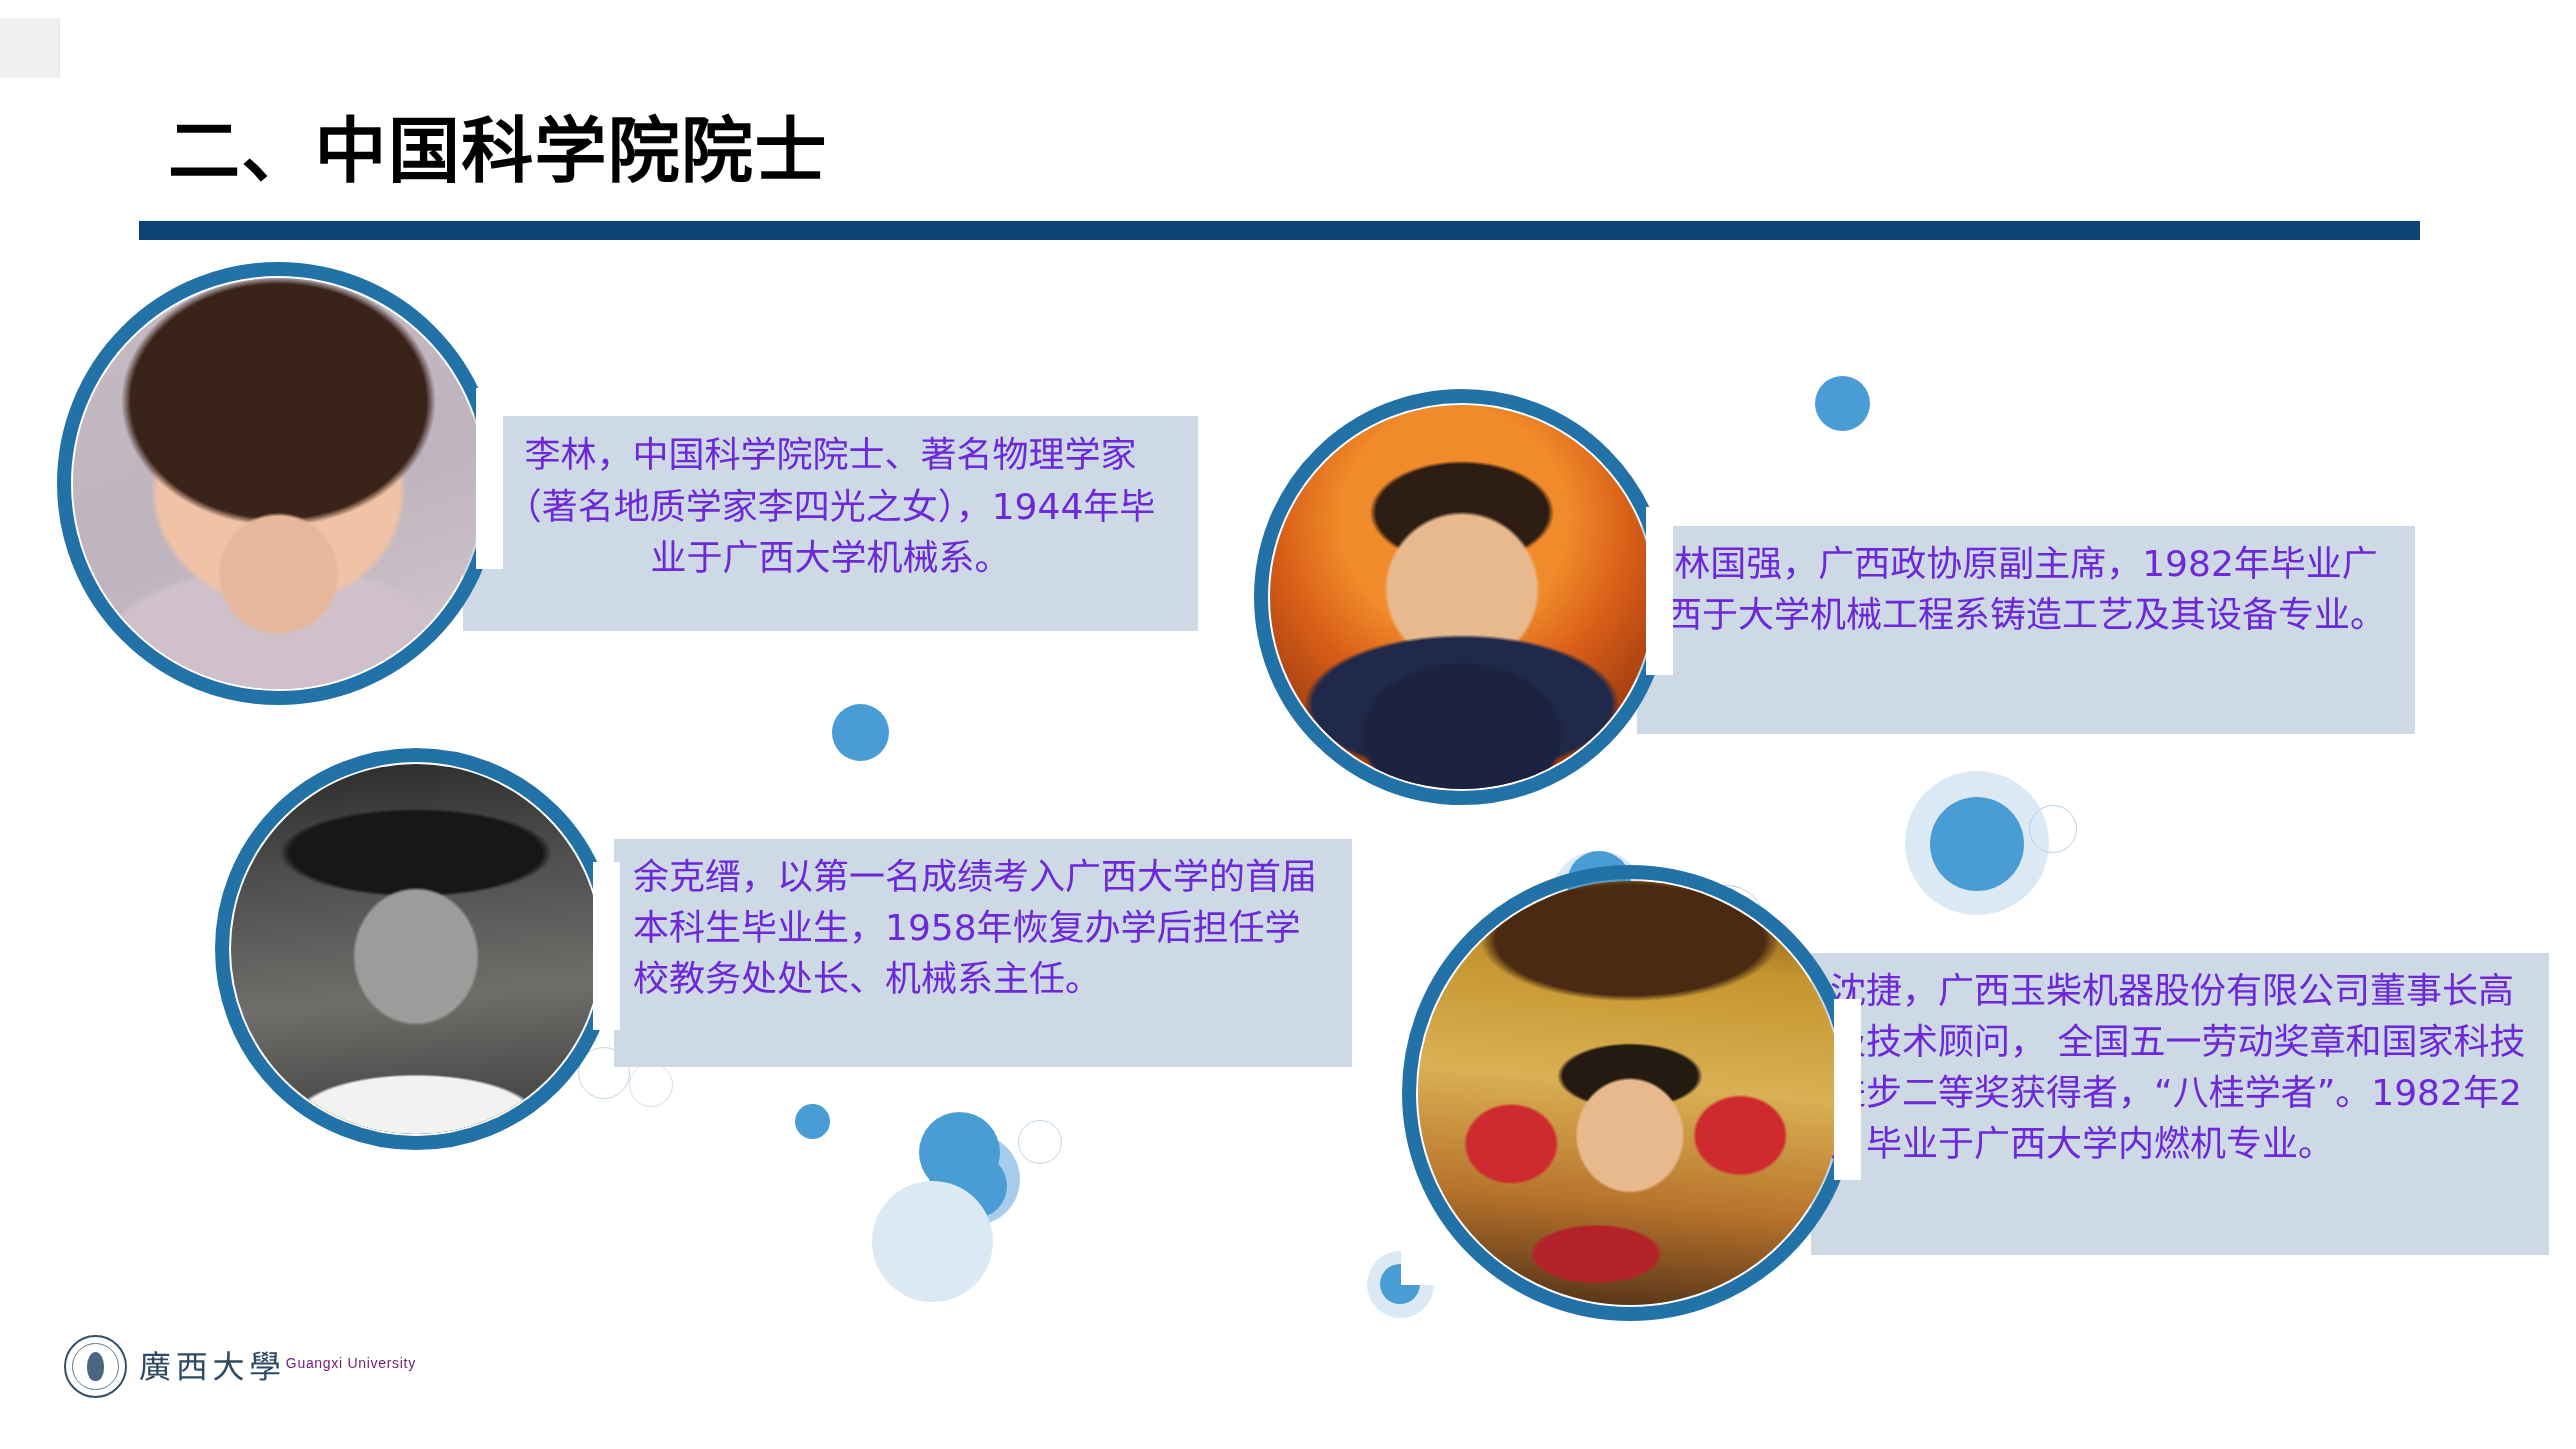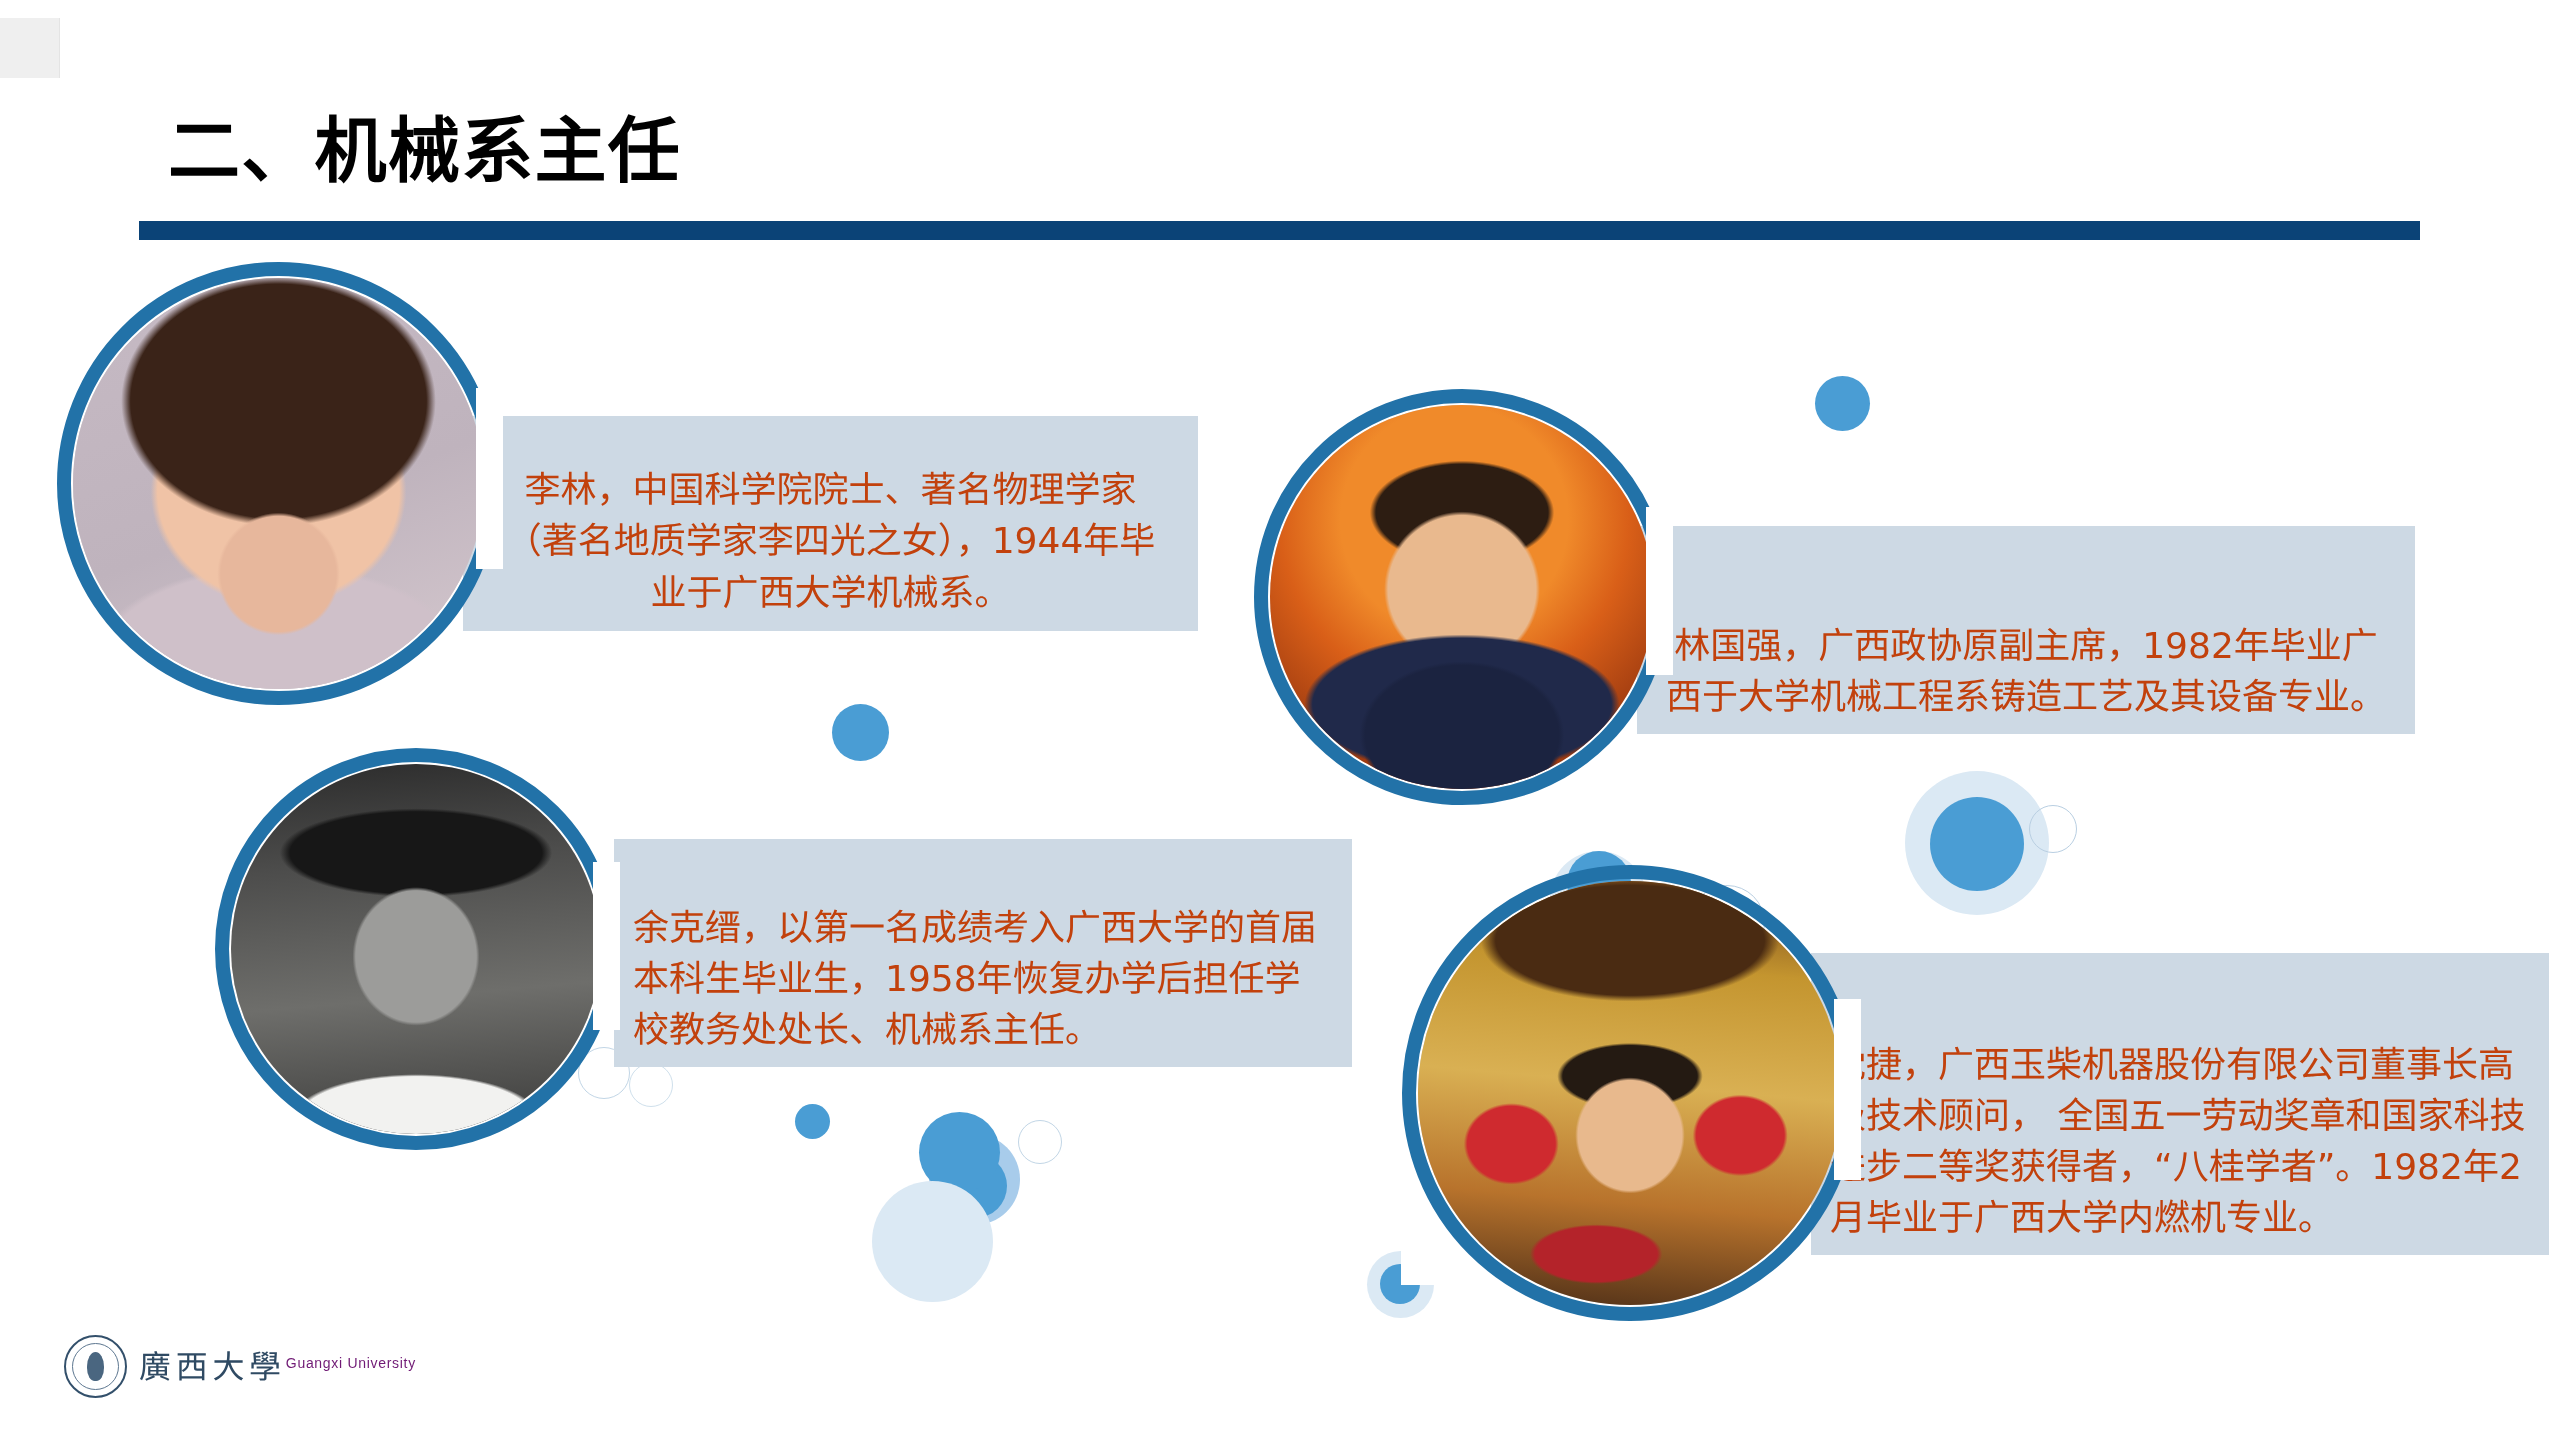--- a/index.html
+++ b/index.html
@@ -49,25 +49,25 @@
   }
   .portrait .photo{
     position:absolute;inset:16px;border-radius:50%;overflow:hidden;
     z-index:2;background:#cfcfcf;
   }
   .photo-inner{width:100%;height:100%;position:relative;}
 
   
   .panel{
     position:absolute;background:#cdd9e4;
-    color:#c2410c;
+    color:#6d28d9;
     font-size:36px;line-height:1.42;
     font-family:"DejaVu Sans","Liberation Sans",sans-serif;
     box-sizing:border-box;
-    display:flex;align-items:flex-end;
+    display:flex;align-items:flex-start;
     z-index:1;
   }
   .panel span{display:block;width:100%;}
   .panel.center{text-align:center;}
 
   
   .logo{position:absolute;left:64px;top:1335px;display:flex;align-items:center;gap:12px;}
   .logo-seal{width:59px;height:59px;border-radius:50%;
     border:2px solid #33506b;position:relative;background:#ffffff;}
   .logo-seal::before{content:"";position:absolute;inset:6px;border-radius:50%;
@@ -80,21 +80,21 @@
     font-family:"DejaVu Serif","Liberation Serif",serif;}
   .logo-en{font-size:14px;color:#701a75;letter-spacing:0.7px;margin-top:5.4px;}
 </style>
 </head>
 <body>
 
 <div class="slide">
 
   <div class="corner-tab"></div>
 
-  <div class="title">二、机械系主任</div>
+  <div class="title">二、中国科学院院士</div>
   <div class="title-bar"></div>
 
   <div class="deco" style="left:1815px;top:376px;width:55px;height:55px;background:#4a9dd4;"></div>
 
   <div class="deco" style="left:832px;top:704px;width:57px;height:57px;background:#4a9dd4;"></div>
 
   <div class="deco" style="left:1905px;top:771px;width:144px;height:144px;background:#dbe9f4;"></div>
   <div class="deco" style="left:1930px;top:797px;width:94px;height:94px;background:#4a9dd4;"></div>
   <div class="deco-ring" style="left:2029px;top:805px;width:46px;height:46px;border:1.3px solid #b9cfe2;"></div>
 

